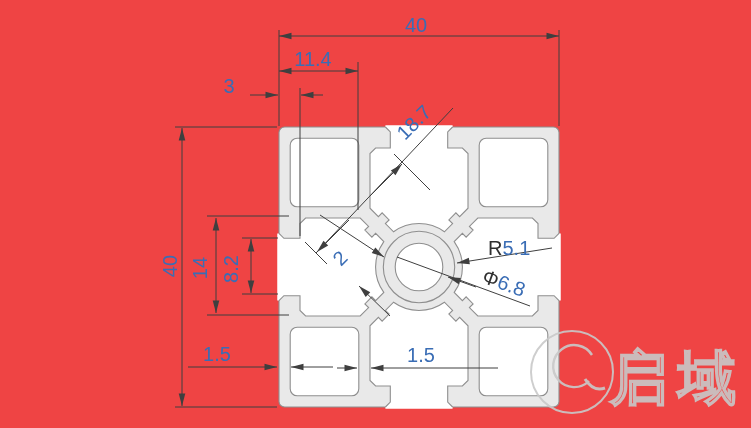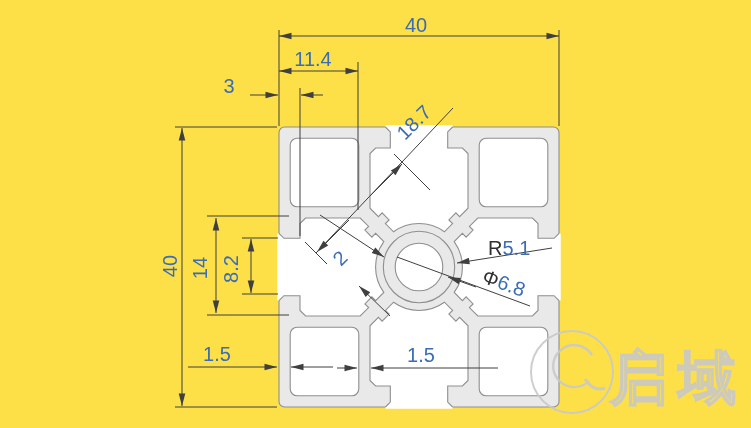--- a/index.html
+++ b/index.html
@@ -1,16 +1,16 @@
 <!DOCTYPE html>
 <html><head>
 <meta charset="utf-8">
 <style>
   html,body{margin:0;padding:0;background:#ffffff;}
-  .canvas{position:relative;width:751px;height:428px;background:#fde047;overflow:hidden;
+  .canvas{position:relative;width:751px;height:428px;background:#ef4444;overflow:hidden;
           font-family:"Liberation Sans",sans-serif;}
   svg{display:block;}
   .profile-fill{fill:#e9e9e9;stroke:#8f8f8f;stroke-width:1.1;vector-effect:non-scaling-stroke;}
   .hole-fill{fill:#ffffff;stroke:#8f8f8f;stroke-width:1.1;vector-effect:non-scaling-stroke;}
   .cav-fill{fill:#ffffff;stroke:none;}
   .cav-stroke{fill:none;stroke:#8f8f8f;stroke-width:1.1;vector-effect:non-scaling-stroke;}
   .boss{fill:none;stroke:#8f8f8f;stroke-width:1.1;vector-effect:non-scaling-stroke;}
   .dim{stroke:#3f3f3f;stroke-width:1;fill:none;}
   .dim-num{fill:#3a6db5;font-size:20px;}
   .dim-sym{fill:#2f2f2f;}

